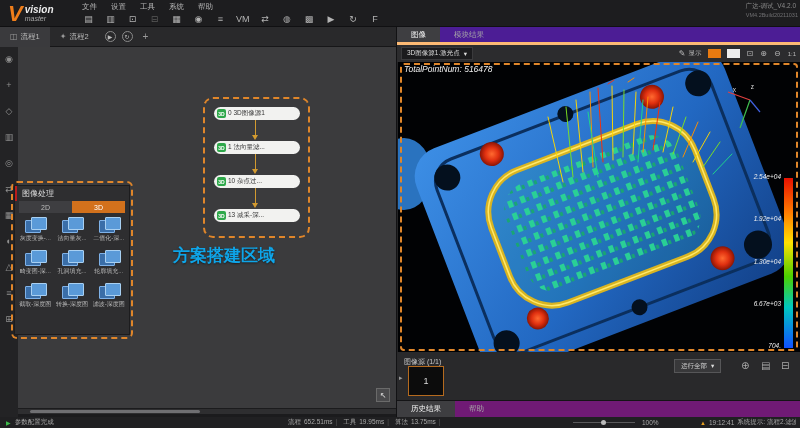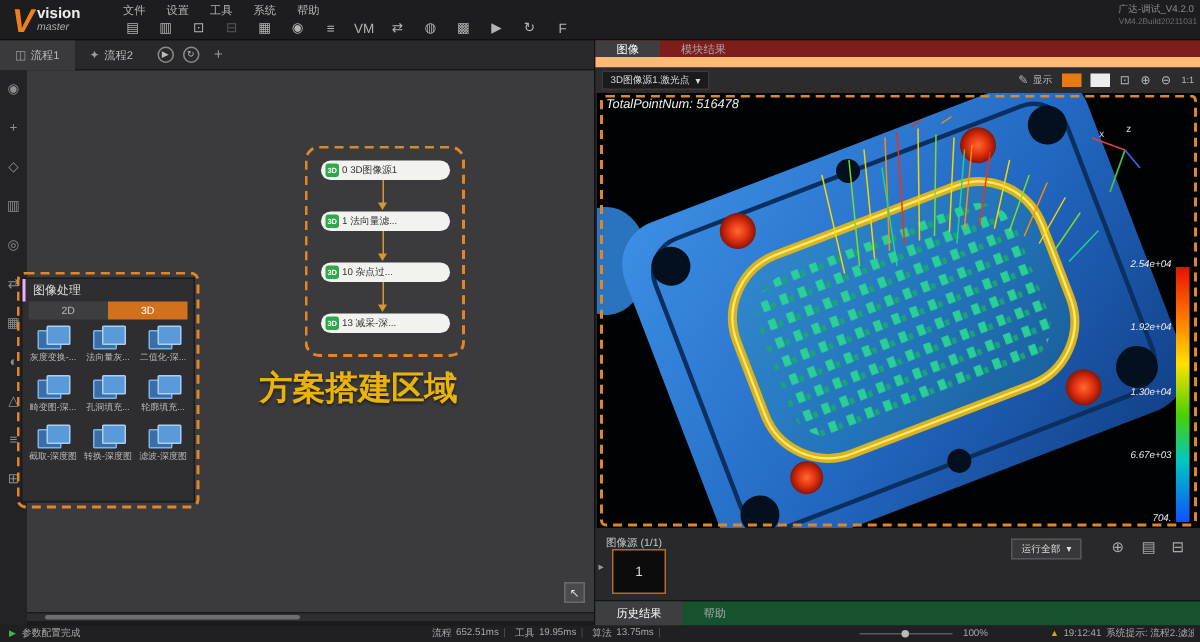--- a/index.html
+++ b/index.html
@@ -4,21 +4,21 @@
 <style>
 *{margin:0;padding:0;box-sizing:border-box}
 html,body{width:800px;height:428px;overflow:hidden}
 body{position:relative;background:#1b1b1d;font-family:"Liberation Sans","DejaVu Sans",sans-serif;color:#c8c8c8;-webkit-font-smoothing:antialiased}
 
 
 #titlebar{position:absolute;left:0;top:0;width:800px;height:27px;background:#1d1d1f;border-bottom:1px solid #101012}
 #logo{position:absolute;left:8px;top:1px;width:70px;height:25px;display:flex;align-items:center}
 #logo .v{color:#f07e1a;font-size:22px;font-weight:bold;font-style:italic;line-height:22px}
 #logo .lt{margin-left:2px;line-height:9px}
-#logo .l1{color:#eee;font-size:10px;font-weight:bold;}
+#logo .l1{color:#eee;font-size:10px;font-weight:bold;font-style:italic}
 #logo .l2{color:#aaa;font-size:7px;font-style:italic}
 #menus{position:absolute;left:82px;top:2px;display:flex;gap:14px}
 #menus span{font-size:7.5px;color:#b5b5b5;cursor:default}
 #title-right{position:absolute;right:4px;top:2px;font-size:6.5px;color:#8a8a8a}
 #main-toolbar{position:absolute;left:82px;top:12px;display:flex;gap:9px;align-items:center}
 #main-toolbar .ticon{min-width:13px;height:13px;display:flex;align-items:center;justify-content:center;font-size:9px;color:#b4b4b4;cursor:pointer}
 #main-toolbar .ticon:nth-child(4){color:#5a5a5a}
 
 
 #left-top{position:absolute;left:0;top:27px;width:396px;height:20px;background:#29292b;border-bottom:1px solid #161618;display:flex;align-items:center}
@@ -34,43 +34,43 @@
 
 
 #canvas{position:absolute;left:18px;top:47px;width:378px;height:361px;background:#3b3b3d}
 #flow-box{position:absolute;left:185px;top:50px;width:107px;height:141px;border:2px dashed #e0862a;border-radius:10px}
 #nodes{position:absolute;left:193px;top:60px;width:92px;display:flex;flex-direction:column;align-items:center}
 .node{position:relative;width:86px;height:13px;background:#f2f2f0;border-radius:7px;display:flex;align-items:center;padding:0 3px;gap:2px;cursor:pointer;margin-bottom:21px}
 .node .badge{width:9px;height:9px;background:#2ea84a;border-radius:2px;color:#fff;font-size:5px;font-weight:bold;display:flex;align-items:center;justify-content:center}
 .node .nlabel{font-size:6.5px;color:#333;white-space:nowrap;overflow:hidden}
 .node:not(:first-child)::before{content:"";position:absolute;left:41px;top:-21px;width:1px;height:17px;background:#d29a30}
 .node:not(:first-child)::after{content:"";position:absolute;left:38px;top:-6px;border-left:3.5px solid transparent;border-right:3.5px solid transparent;border-top:5px solid #d29a30}
-#ann-build{position:absolute;left:155px;top:197px;font-size:22px;font-weight:bold;color:#eab308;text-shadow:0 1px 2px rgba(0,0,0,.5)}
+#ann-build{position:absolute;left:155px;top:197px;font-size:17px;font-weight:bold;color:#0ea5e9;text-shadow:0 1px 2px rgba(0,0,0,.5)}
 #ann-pre{position:absolute;left:8px;top:298px;font-size:17px;font-weight:bold;color:#f28a1f;line-height:20px;text-shadow:0 1px 2px rgba(0,0,0,.5)}
 #locate-btn{position:absolute;right:6px;bottom:6px;width:14px;height:14px;background:#4a4a4c;border:1px solid #6a6a6a;color:#ddd;font-size:8px;display:flex;align-items:center;justify-content:center;cursor:pointer}
 #h-scroll{position:absolute;left:18px;top:409px;width:378px;height:5px;background:#2e2e30}
 #h-scroll .thumb{position:absolute;left:12px;top:1px;width:170px;height:3px;background:#6f6f72;border-radius:2px;cursor:pointer}
 
 
 #op-wrap{position:absolute;left:-7px;top:134px;width:122px;height:158px;border:2px dashed #e0862a;border-radius:6px}
 #op-panel{position:absolute;left:-4px;top:138px;width:116px;height:150px;background:#2e2e30;border:1px solid #1c1c1e}
-#op-panel .ptitle{height:15px;display:flex;align-items:center;padding-left:5px;font-size:8px;color:#ddd;border-left:2px solid #f0abfc}
+#op-panel .ptitle{height:15px;display:flex;align-items:center;padding-left:5px;font-size:8px;color:#ddd;border-left:2px solid #b91c1c}
 #op-tabs{display:flex;height:12px;margin:0 4px}
 #op-tabs .otab{flex:1;font-size:7px;display:flex;align-items:center;justify-content:center;color:#bbb;background:#3e3e41;cursor:pointer}
 #op-tabs .otab.active{background:#d2711c;color:#fff}
 #op-grid{display:grid;grid-template-columns:1fr 1fr 1fr;padding:4px 2px;row-gap:7px}
 .opitem{display:flex;flex-direction:column;align-items:center;gap:2px;cursor:pointer}
 .opicon{position:relative;width:20px;height:15px}
 .opicon::before{content:"";position:absolute;left:0;top:3px;width:14px;height:11px;background:#3a6ea8;border:1px solid #7fb2e8;border-radius:1px}
 .opicon::after{content:"";position:absolute;left:6px;top:0;width:14px;height:11px;background:#5a9ad8;border:1px solid #a8d0f2;border-radius:1px}
 .oplabel{font-size:6px;color:#b8b8b8;max-width:36px;white-space:nowrap;overflow:hidden}
 
 
 #right-panel{position:absolute;left:396px;top:27px;width:404px;height:390px;background:#242426;border-left:1px solid #121214}
-#rp-tabs{height:18px;background:#7f1d1d;display:flex;border-bottom:7px solid #fdba74}
+#rp-tabs{height:18px;background:#4c1d95;display:flex;border-bottom:3px solid #fdba74}
 .rtab{padding:0 14px;display:flex;align-items:center;font-size:7.5px;color:#a8a8a8;cursor:pointer}
 .rtab.active{background:#3e3e41;color:#fff}
 #rp-toolbar{height:17px;background:#2c2c2e;display:flex;align-items:center;padding:0 4px}
 #src-dd{height:13px;background:#1b1b1d;border:1px solid #3a3a3c;display:flex;align-items:center;gap:4px;padding:0 5px;font-size:6.5px;color:#ddd;cursor:pointer}
 #rp-toolbar .sp{flex:1}
 #rp-toolbar .vicon{font-size:8px;color:#b8b8b8;margin-left:7px;cursor:pointer}
 #rp-toolbar .vlabel{font-size:6.5px;color:#b8b8b8;margin-left:3px}
 .swatch{width:13px;height:9px;margin-left:6px;cursor:pointer}
 .swatch.orange{background:#e87a10}
 .swatch.white{background:#ededed}
@@ -85,21 +85,21 @@
 #axis-x{position:absolute;right:64px;top:24px;font-size:6.5px;color:#ddd}
 #axis-z{position:absolute;right:46px;top:21px;font-size:6.5px;color:#ddd}
 
 #rp-bottom{position:absolute;left:0;top:325px;width:404px;height:48px;background:#29292b}
 #img-src-label{position:absolute;left:7px;top:5px;font-size:7px;color:#c8c8c8}
 #thumb-collapse{position:absolute;left:2px;top:22px;font-size:7px;color:#999;cursor:pointer}
 #thumb{position:absolute;left:11px;top:14px;width:36px;height:30px;background:#0c0c0c;border:1px solid #b56a1e;display:flex;align-items:center;justify-content:center;font-size:9px;color:#ddd;cursor:pointer}
 #ann-filter{position:absolute;left:100px;top:3px;font-size:19px;font-weight:bold;color:#f28a1f;text-shadow:0 1px 2px rgba(0,0,0,.5)}
 #run-all{position:absolute;left:277px;top:7px;height:14px;padding:0 6px;background:#38383a;border:1px solid #565658;font-size:6.5px;color:#ddd;display:flex;align-items:center;gap:4px;cursor:pointer}
 #rp-bottom .bicon{position:absolute;top:8px;font-size:10px;color:#a8a8a8;cursor:pointer}
-#rp-tabs2{position:absolute;left:0;top:373px;width:404px;height:17px;background:#14532d;display:flex;border-top:1px solid #141416}
+#rp-tabs2{position:absolute;left:0;top:373px;width:404px;height:17px;background:#701a75;display:flex;border-top:1px solid #141416}
 
 
 #statusbar{position:absolute;left:0;top:417px;width:800px;height:11px;background:#202022;display:flex;align-items:center;font-size:6.5px;color:#a8a8a8}
 #statusbar .play{color:#3dbb4a;font-size:6px;margin:0 4px 0 6px}
 #metrics{position:absolute;left:288px;display:flex;align-items:center;gap:6px}
 #metrics .m{display:flex;gap:3px}
 #metrics .sep{color:#555}
 #zoom-slider{position:absolute;left:573px;width:62px;height:1px;background:#5a5a5c;cursor:pointer}
 #zoom-slider .handle{position:absolute;left:28px;top:-2px;width:5px;height:5px;background:#bbb;border-radius:50%}
 #zoom-pct{position:absolute;left:642px}

